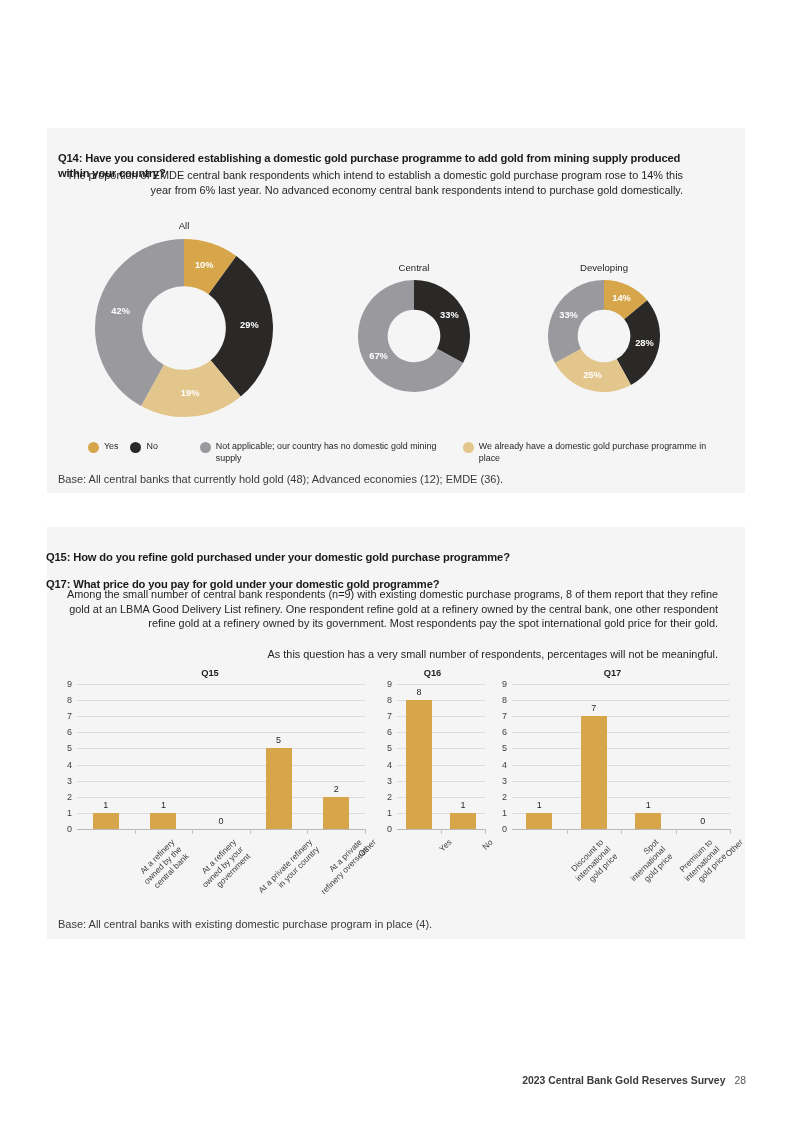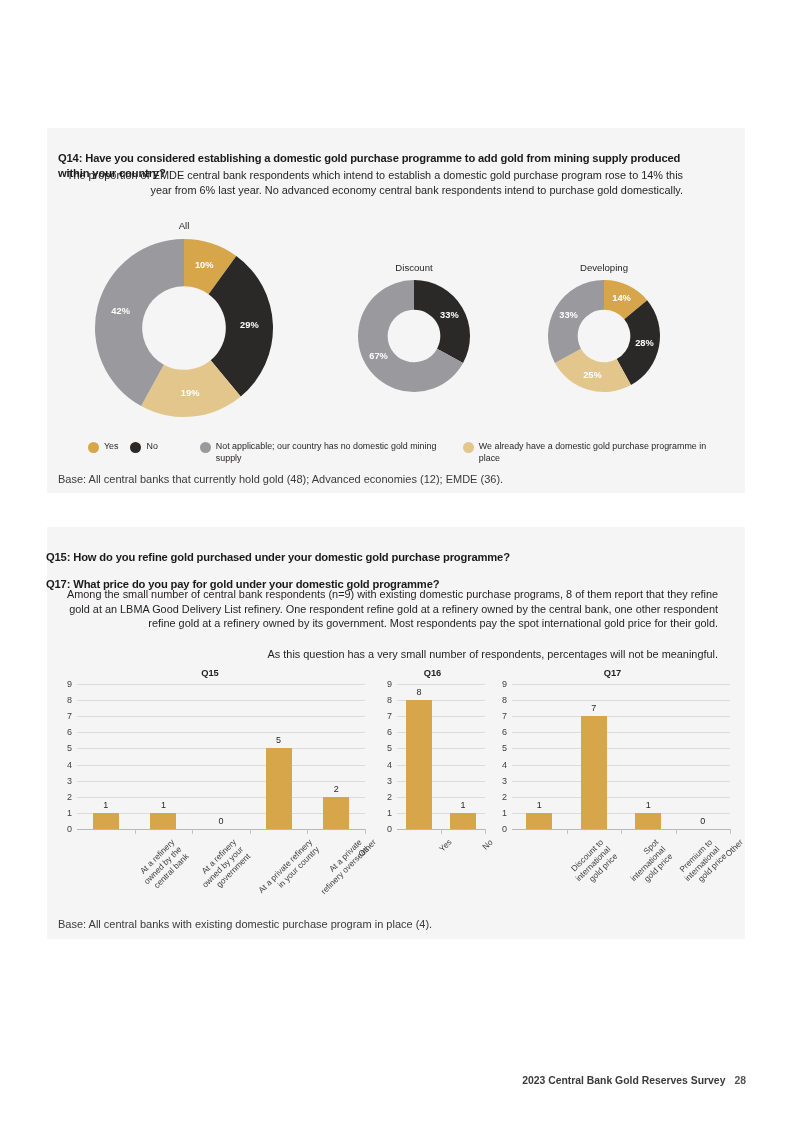--- a/index.html
+++ b/index.html
@@ -127,21 +127,21 @@
   #chart-q15 { left: 55px; top: 668px; width: 310px; height: 245px; }
   #chart-q16 { left: 375px; top: 668px; width: 115px; height: 200px; }
   #chart-q17 { left: 490px; top: 668px; width: 245px; height: 245px; }
 
   
   #footer {
     position: absolute; right: 47px; top: 1075px;
     font-size: 10.4px; font-weight: bold; color: #3a3a3a;
     display: flex; align-items: baseline;
   }
-  #footer-page { margin-left: 9px; font-weight: bold; color: #555; }
+  #footer-page { margin-left: 9px; font-weight: normal; color: #555; }
 </style>
 </head>
 <body>
 
 <div class="page">
 
   <div class="panel" id="panel-q14"></div>
 
   <div class="q-title" id="q14-head">Q14: Have you considered establishing a domestic gold purchase programme to add gold from mining supply produced within your country?</div>
   <div class="q-body" id="q14-body">The proportion of EMDE central bank respondents which intend to establish a domestic gold purchase program rose to 14% this year from 6% last year. No advanced economy central bank respondents intend to purchase gold domestically.</div>
@@ -158,21 +158,21 @@
       <g id="donut-all-labels">
           <text x="114.21434668703719" y="27.78663798655254" class="donut-label">10%</text>
           <text x="159.38272164632434" y="87.94526519490424" class="donut-label">29%</text>
           <text x="100.15609531573061" y="155.12468591451045" class="donut-label">19%</text>
           <text x="30.640132514770592" y="73.73195103111107" class="donut-label">42%</text>
         </g>
     </svg>
   </div>
 
   <div class="donut-wrap" id="donut-advanced">
-    <div class="donut-title">Discount</div>
+    <div class="donut-title">Central</div>
     <svg class="donut-svg" width="118" height="116" viewBox="0 0 118 116" style="top:17px">
       <g id="donut-advanced-slices">
           <path d="M 59 1 A 56 56 0 0 1 108.07317408245635 83.97820574969606 L 82.06439181875449 69.67975670235715 A 26.32 26.32 0 0 0 59 30.68 Z" fill="#2b2927"></path>
           <path d="M 108.07317408245635 83.97820574969606 A 56 56 0 1 1 58.99999999999999 1 L 58.99999999999999 30.68 A 26.32 26.32 0 1 0 82.06439181875449 69.67975670235715 Z" fill="#9a9a9e"></path>
         </g>
       <g id="donut-advanced-labels">
           <text x="94.42814183148232" y="36.04785532771472" class="donut-label">33%</text>
           <text x="23.571858168517686" y="77.95214467228529" class="donut-label">67%</text>
         </g>
     </svg>

